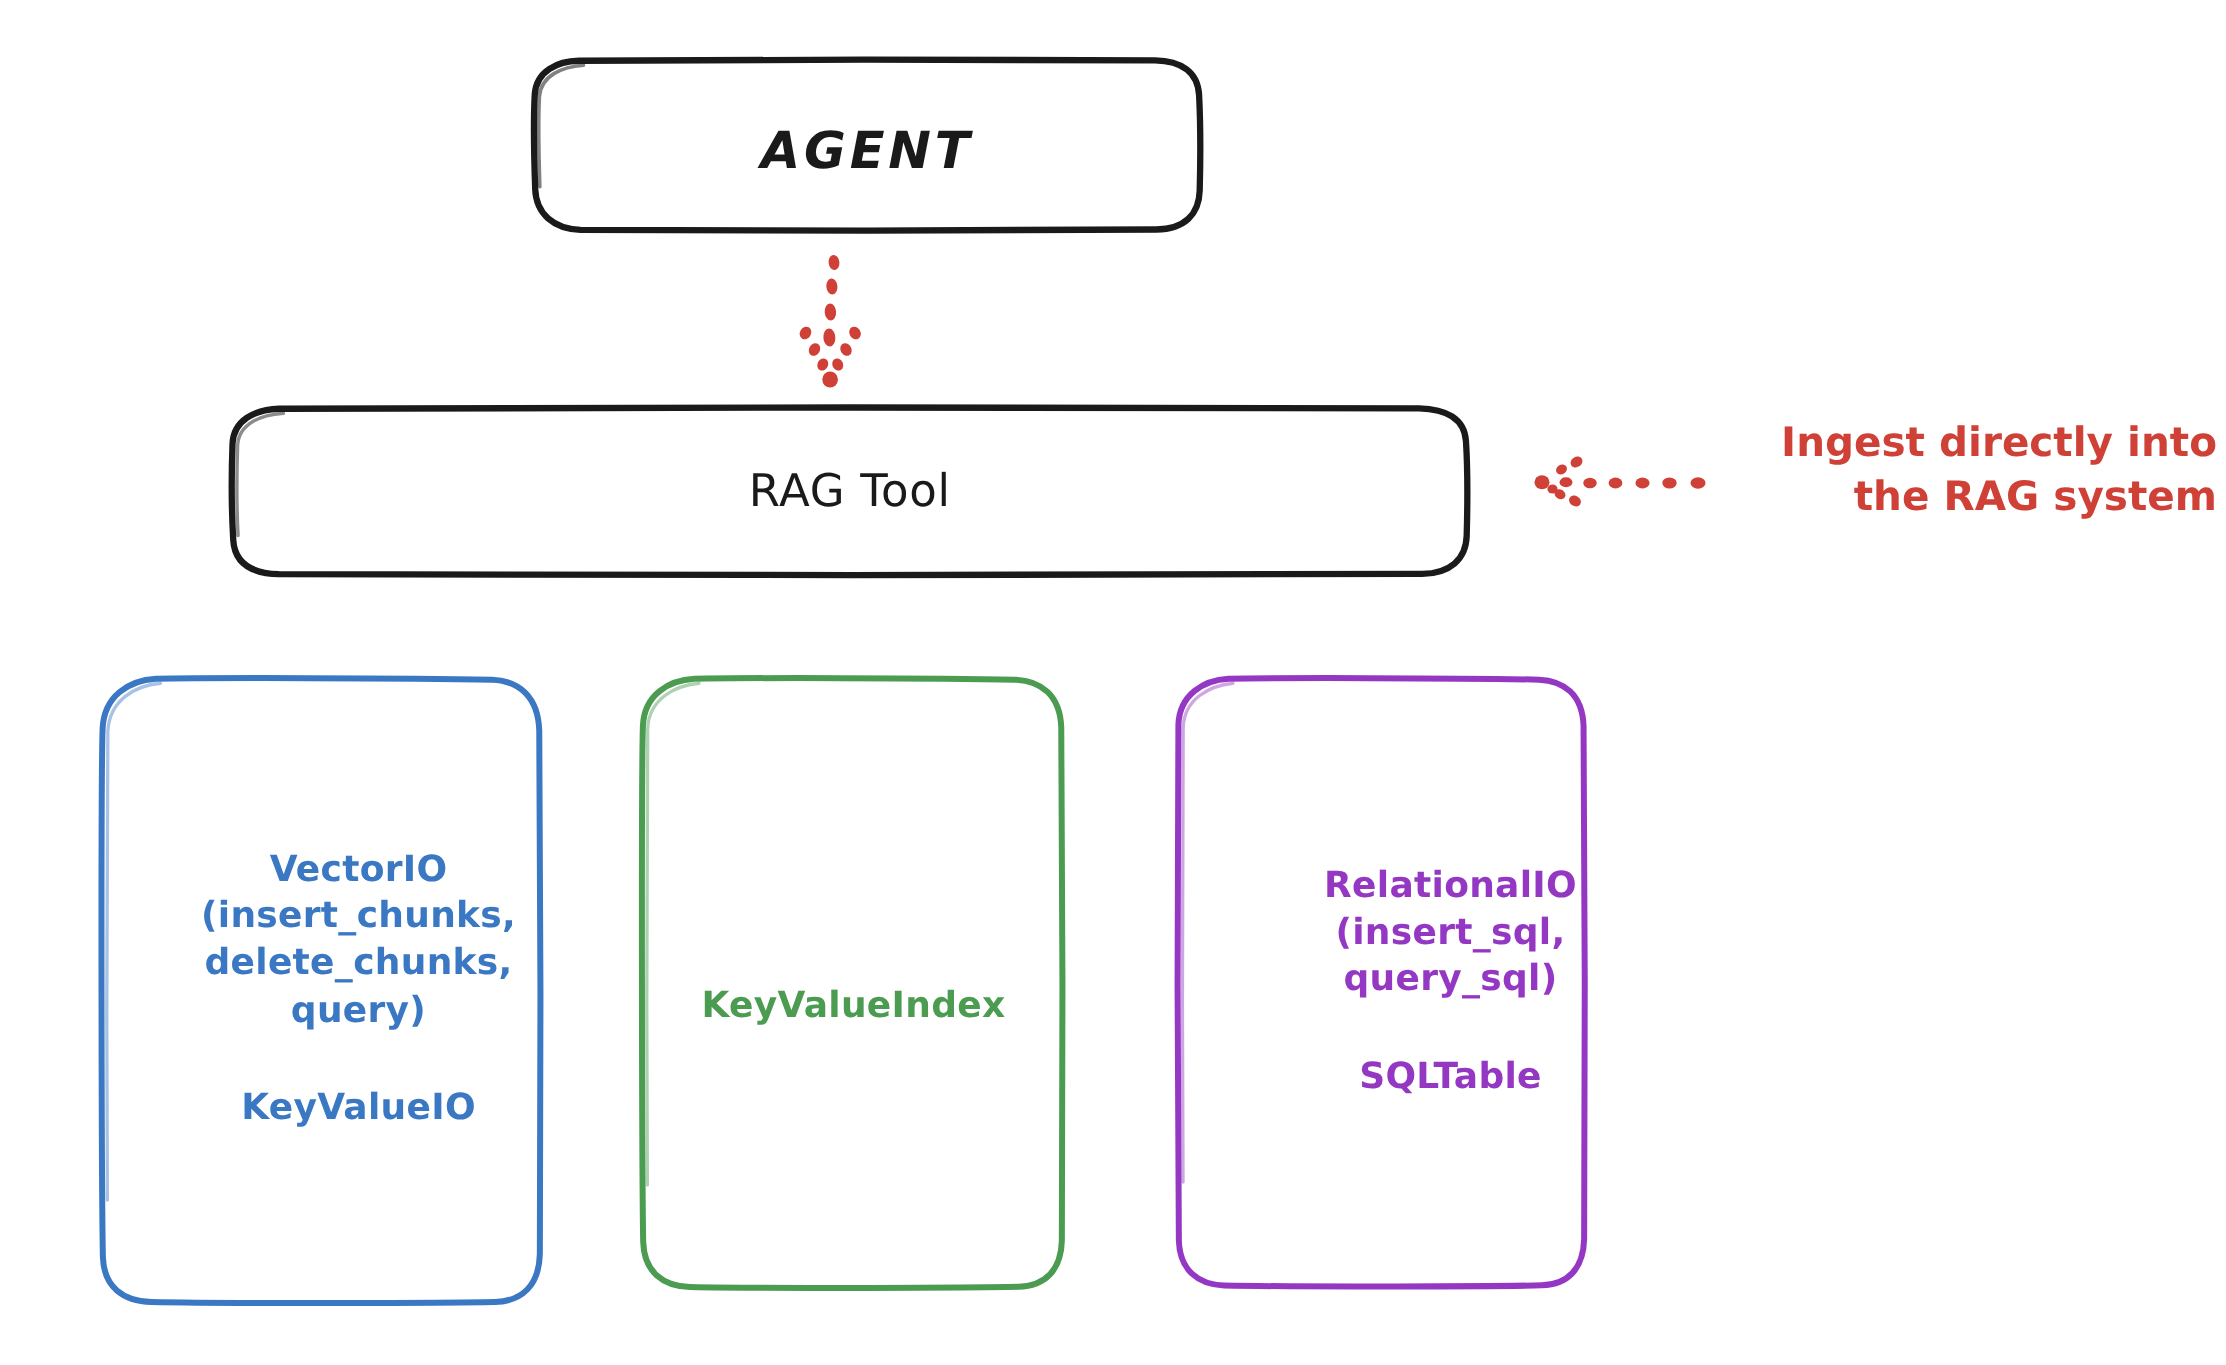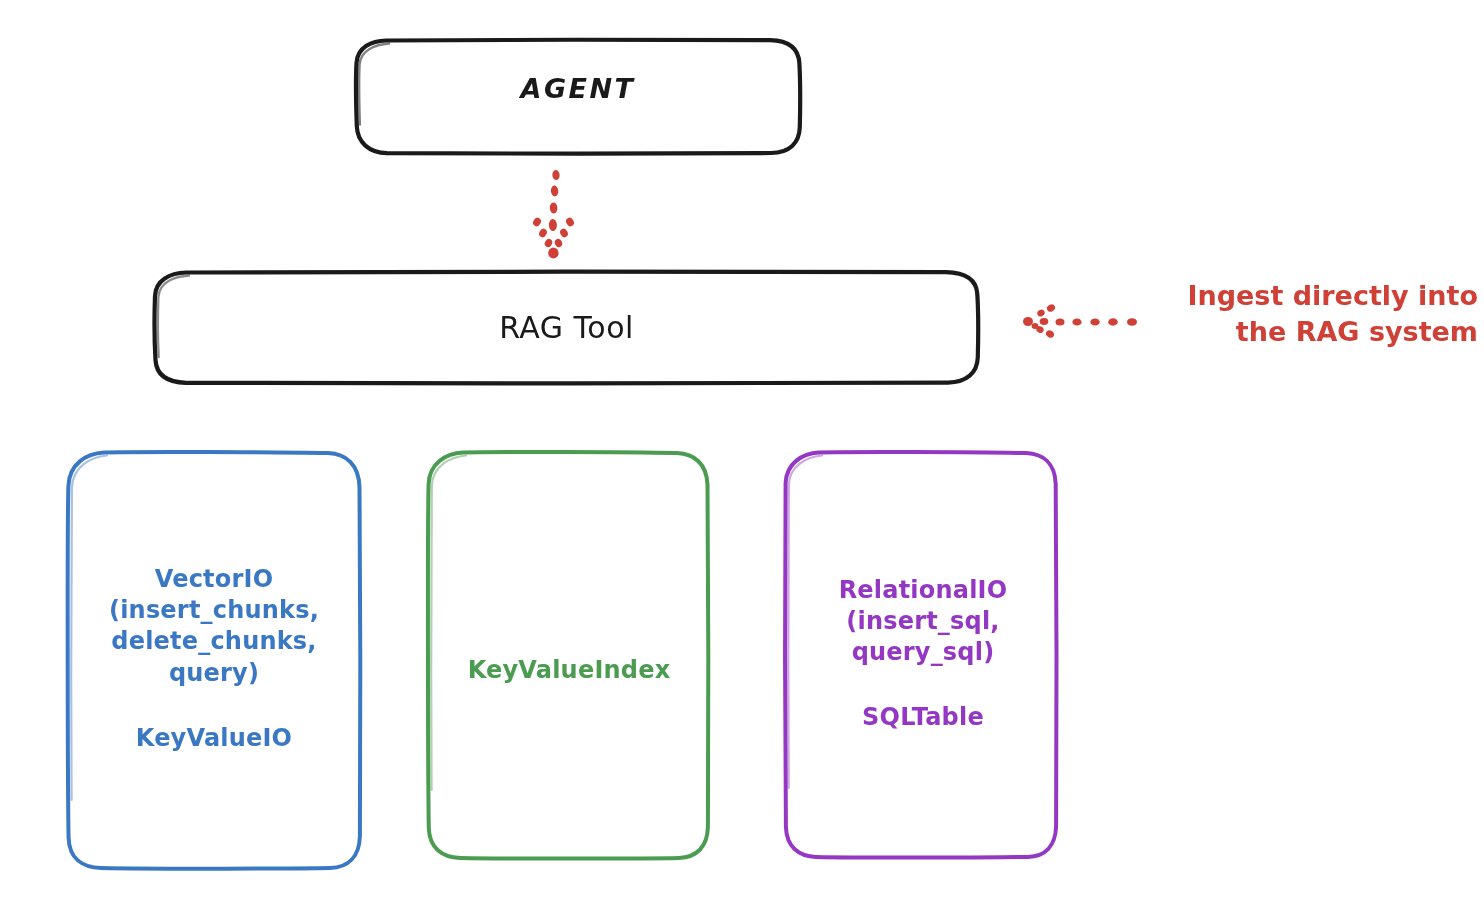--- a/index.html
+++ b/index.html
@@ -35,25 +35,25 @@
     align-items: center;
     justify-content: center;
     text-align: center;
     line-height: 1.30;
     white-space: pre;
     user-select: none;
   }
 
   .agent-label {
     left: 356px;
-    top: 32px;
+    top: 44px;
     width: 444px;
     height: 114px;
     font-family: "DejaVu Sans", sans-serif;
-    font-size: 27px;
+    font-size: 34px;
     font-style: italic;
     font-weight: 700;
     letter-spacing: 2.5px;
     color: #1a1a1a;
   }
 
   .ragtool-label {
     left: 155px;
     top: 272px;
     width: 823px;
@@ -82,30 +82,31 @@
   .io-label .index {
     display: block;
   }
 
   .vector-label {
     left: 70px;
     top: 452px;
     width: 288px;
     height: 414px;
     color: #3b78c3;
+    padding-left: 25px;
   }
   .keyvalue-label {
     left: 430px;
     top: 452px;
     width: 278px;
     height: 404px;
     color: #4b9b51;
   }
   .relational-label {
-    left: 787px;
+    left: 831px;
     top: 452px;
     width: 272px;
     height: 404px;
     color: #9438c4;
   }
 
   .annotation {
     position: absolute;
     left: 1148px;
     top: 278px;

